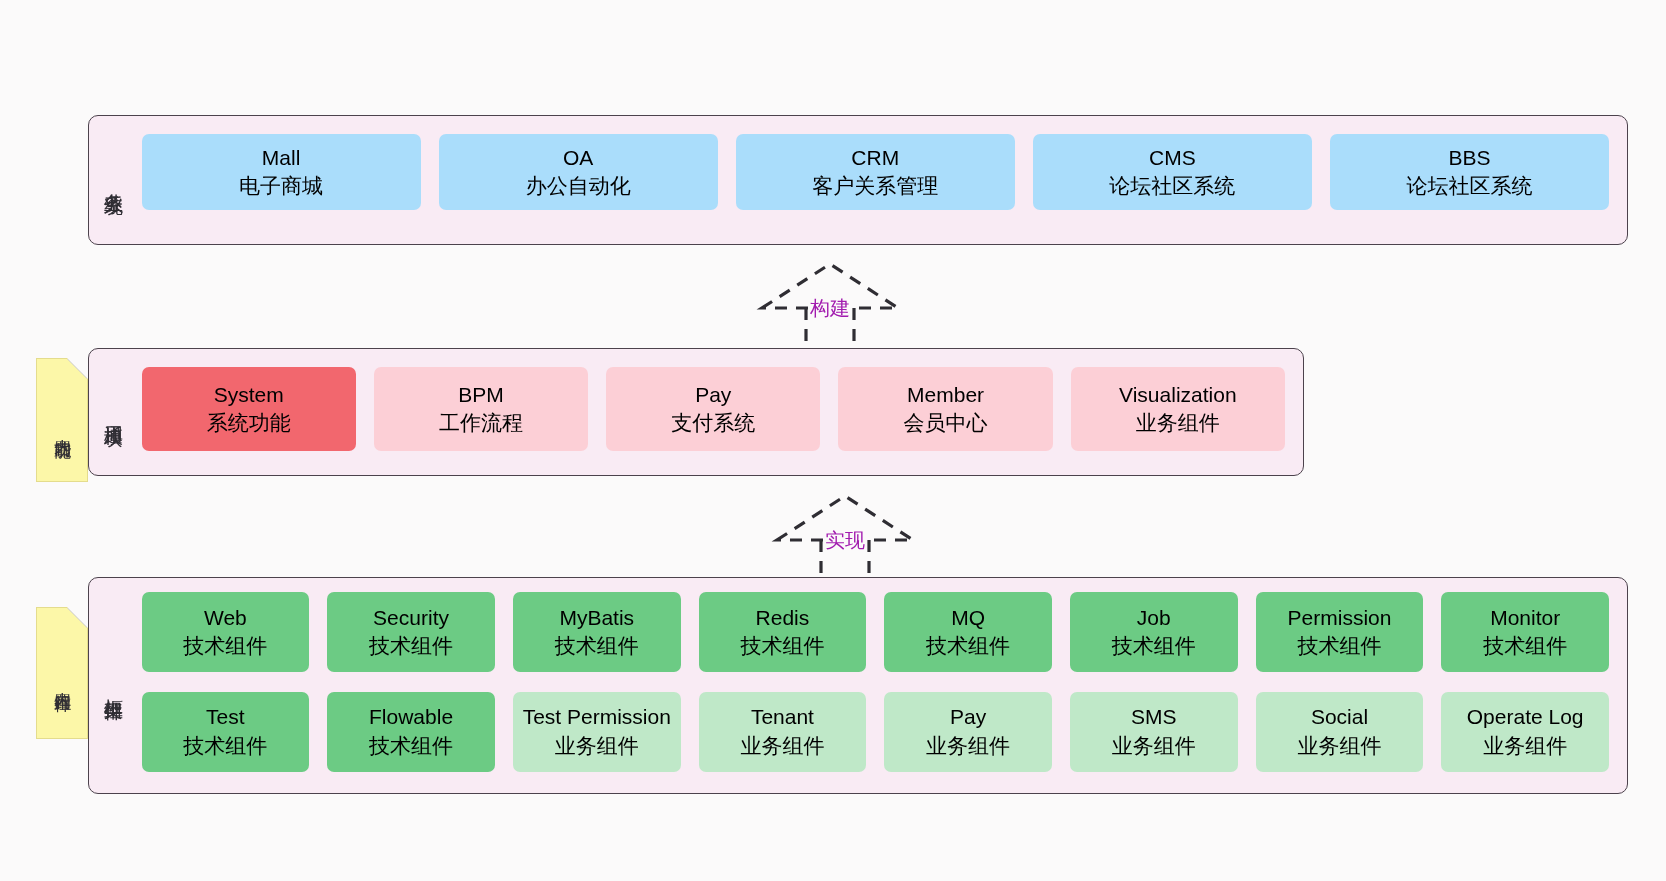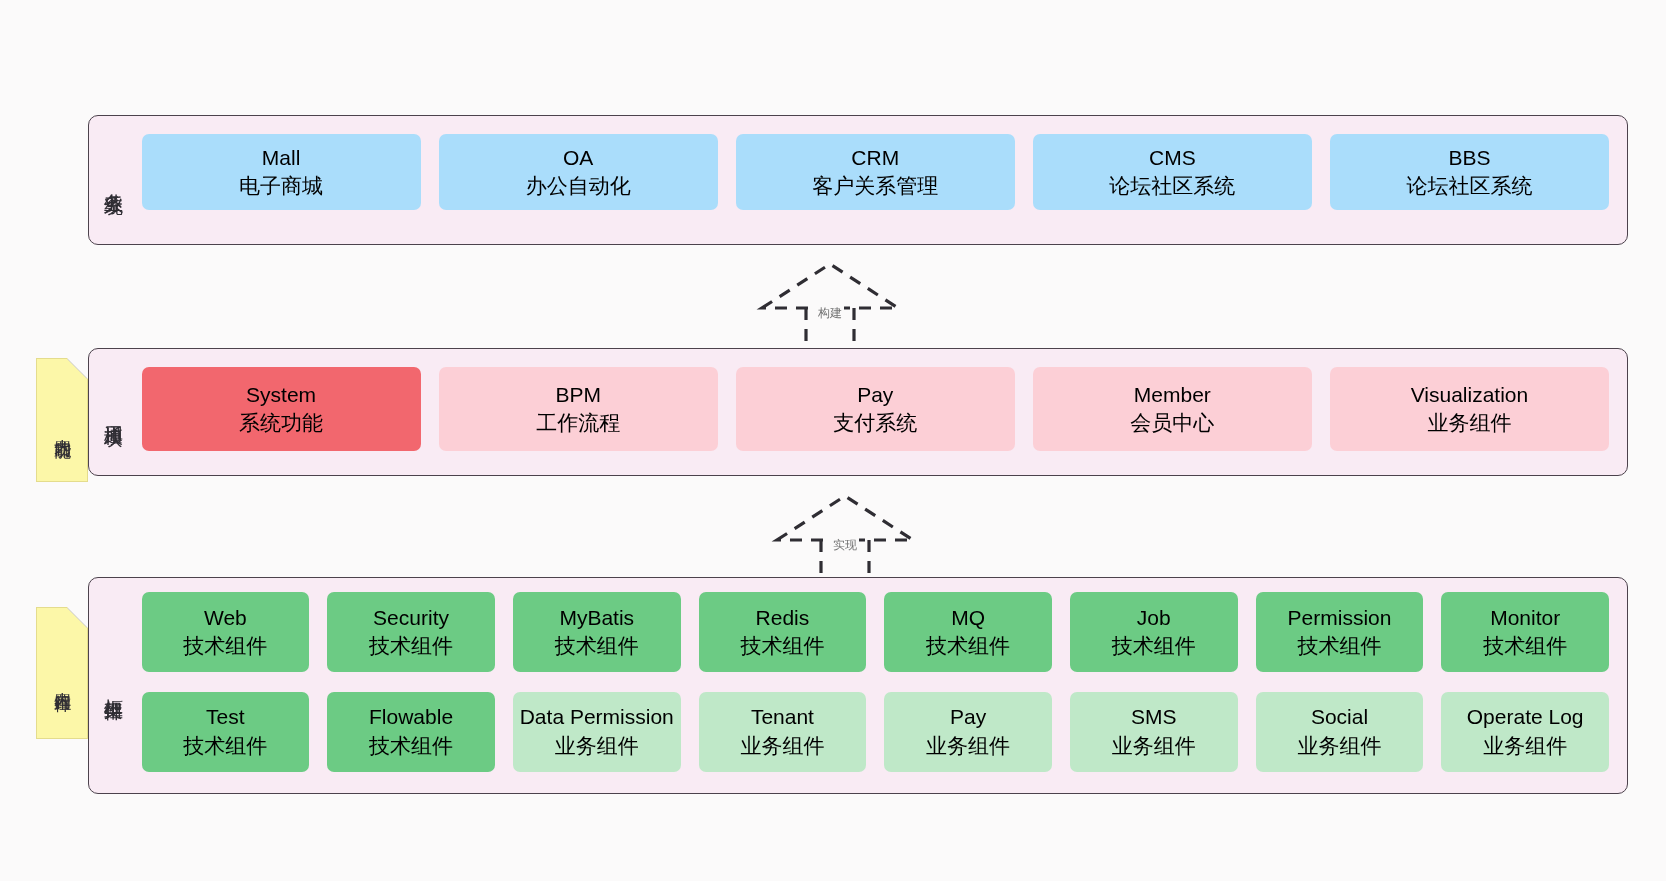--- a/index.html
+++ b/index.html
@@ -147,22 +147,22 @@
   
   .arrow {
     position: absolute;
     z-index: 2;
   }
   .arrow .arrow-label {
     position: absolute;
     left: 50%;
     transform: translateX(-50%);
     bottom: 14px;
-    font-size: 12px;
-    color: #737373;
+    font-size: 20px;
+    color: #a21caf;
     background: transparent;
     white-space: nowrap;
     user-select: none;
     padding: 0 2px;
   }
 </style>
 </head>
 <body>
 
 <div id="stage">
@@ -202,21 +202,21 @@
     </svg>
     <span class="arrow-label" style="bottom:26px; background:#fbfafa;">构建</span>
   </div>
 
   <div class="note" style="left:36px; top:358px; width:52px; height:124px;">
     <span class="fold"></span>
     <span class="fold-cut"></span>
     <span class="note-text">内置功能</span>
   </div>
 
-  <div class="layer layer-common" style="left:88px; top:348px; width:1540px; height:128px;">
+  <div class="layer layer-common" style="left:88px; top:348px; width:1216px; height:128px;">
     <div class="layer-title">通用模块</div>
     <div class="cards">
       <div class="card c-red">
         <span class="ttl">System</span>
         <span class="sub">系统功能</span>
       </div>
       <div class="card c-pink">
         <span class="ttl">BPM</span>
         <span class="sub">工作流程</span>
       </div>
@@ -291,21 +291,21 @@
       <div class="row">
         <div class="card c-green">
           <span class="ttl">Test</span>
           <span class="sub">技术组件</span>
         </div>
         <div class="card c-green">
           <span class="ttl">Flowable</span>
           <span class="sub">技术组件</span>
         </div>
         <div class="card c-green-light">
-          <span class="ttl">Data Permission</span>
+          <span class="ttl">Test Permission</span>
           <span class="sub">业务组件</span>
         </div>
         <div class="card c-green-light">
           <span class="ttl">Tenant</span>
           <span class="sub">业务组件</span>
         </div>
         <div class="card c-green-light">
           <span class="ttl">Pay</span>
           <span class="sub">业务组件</span>
         </div>

